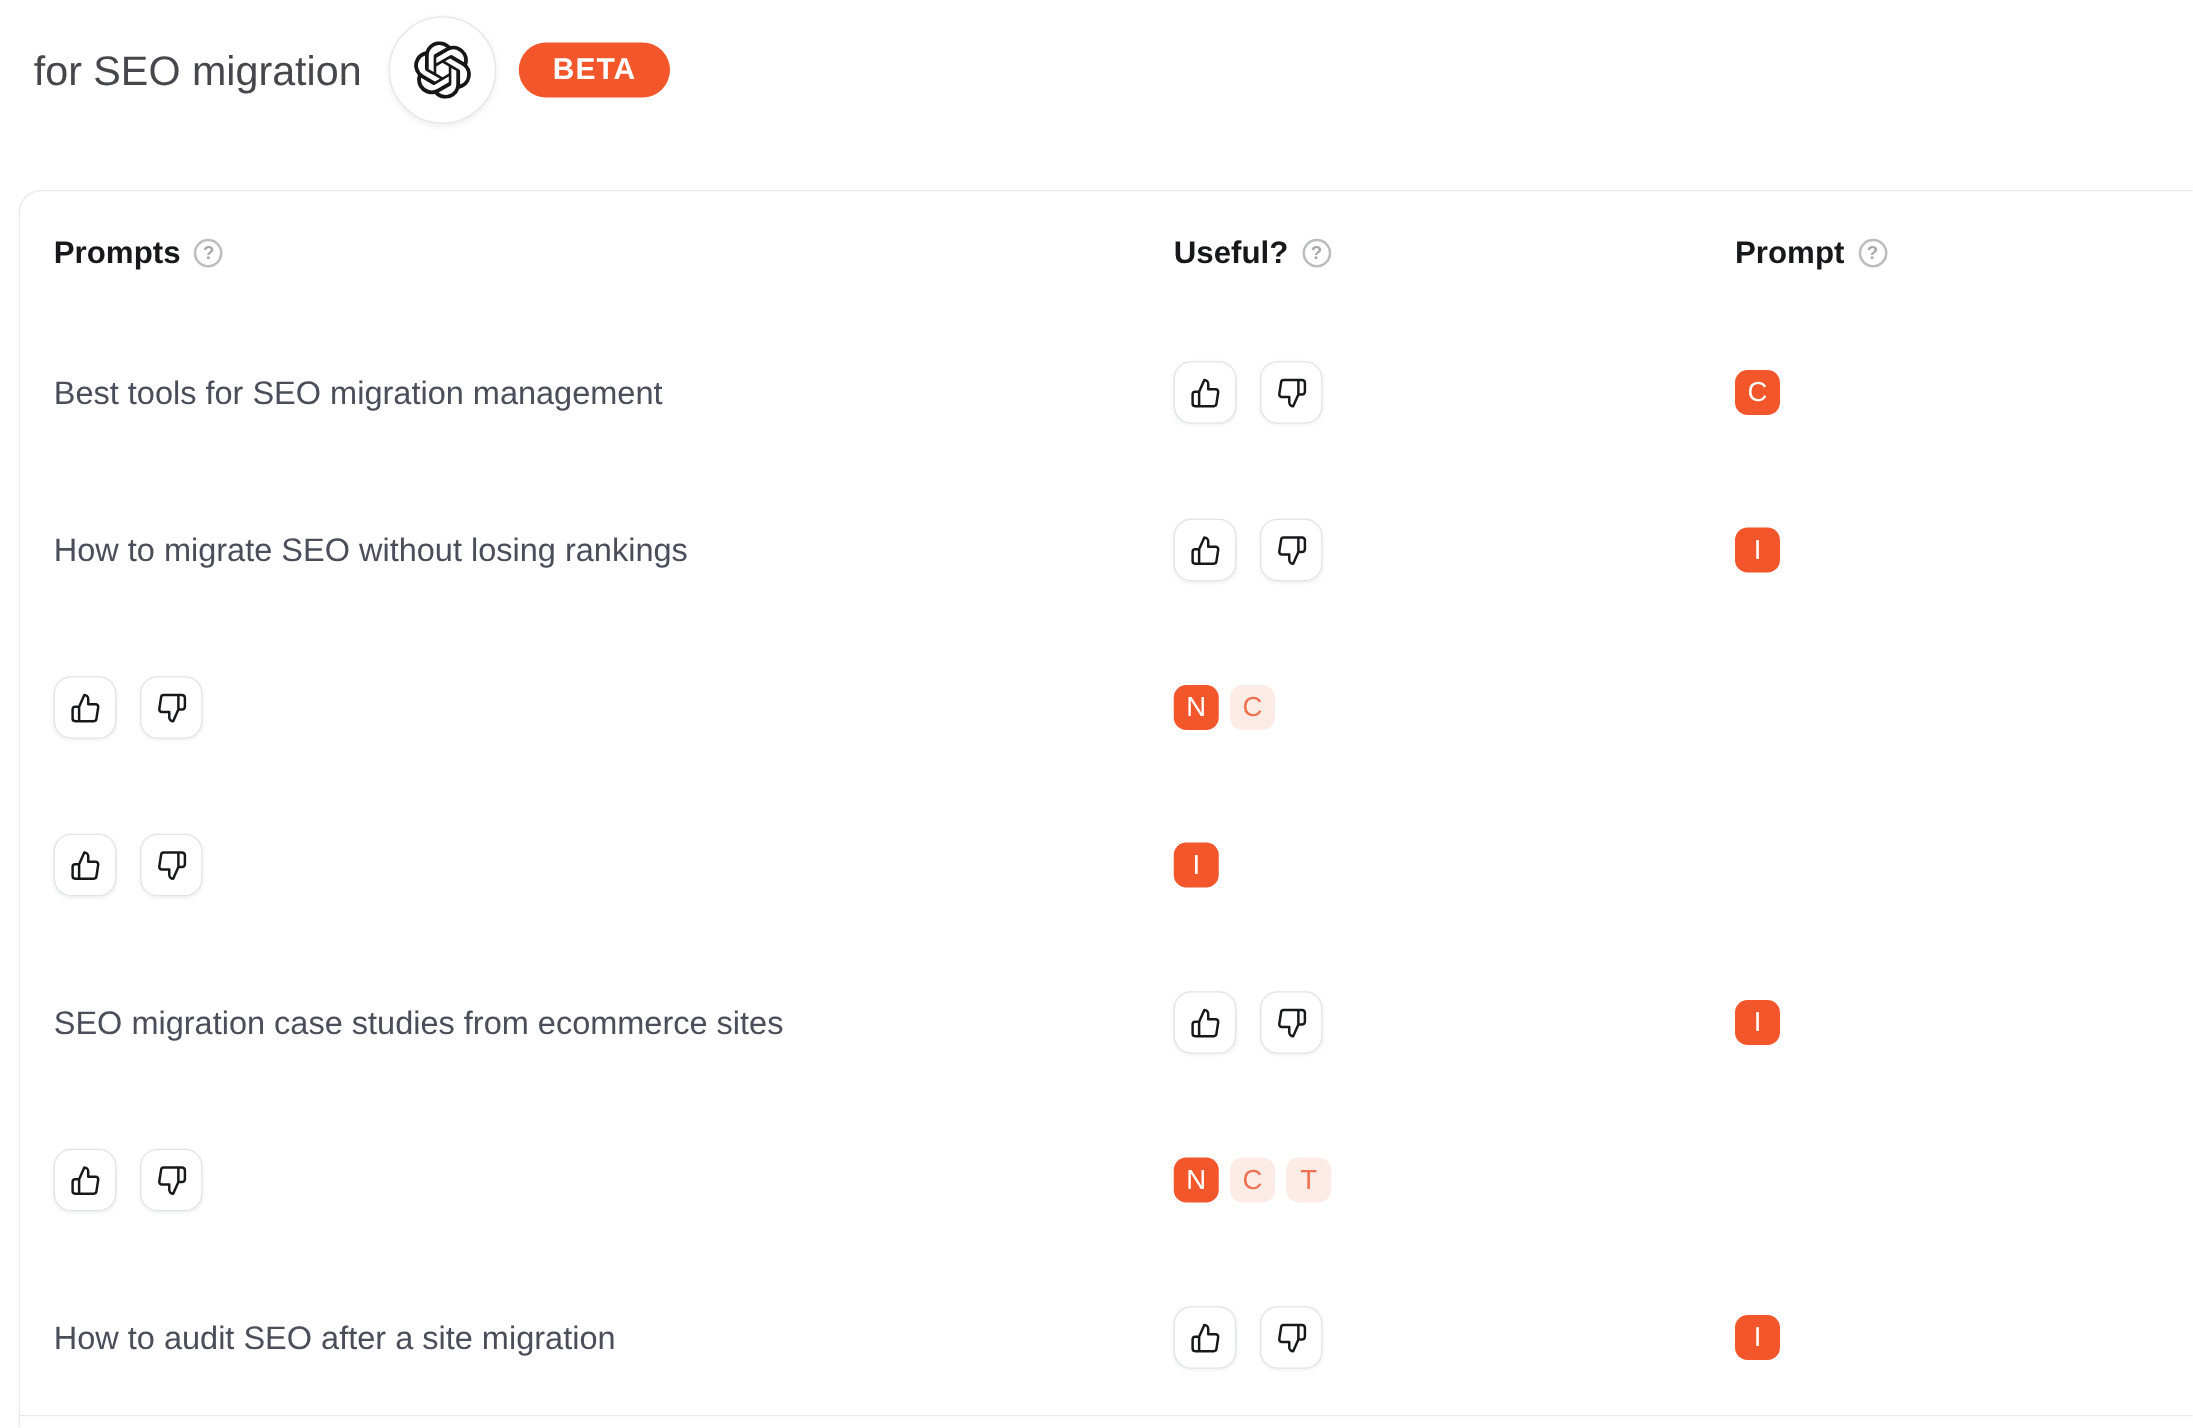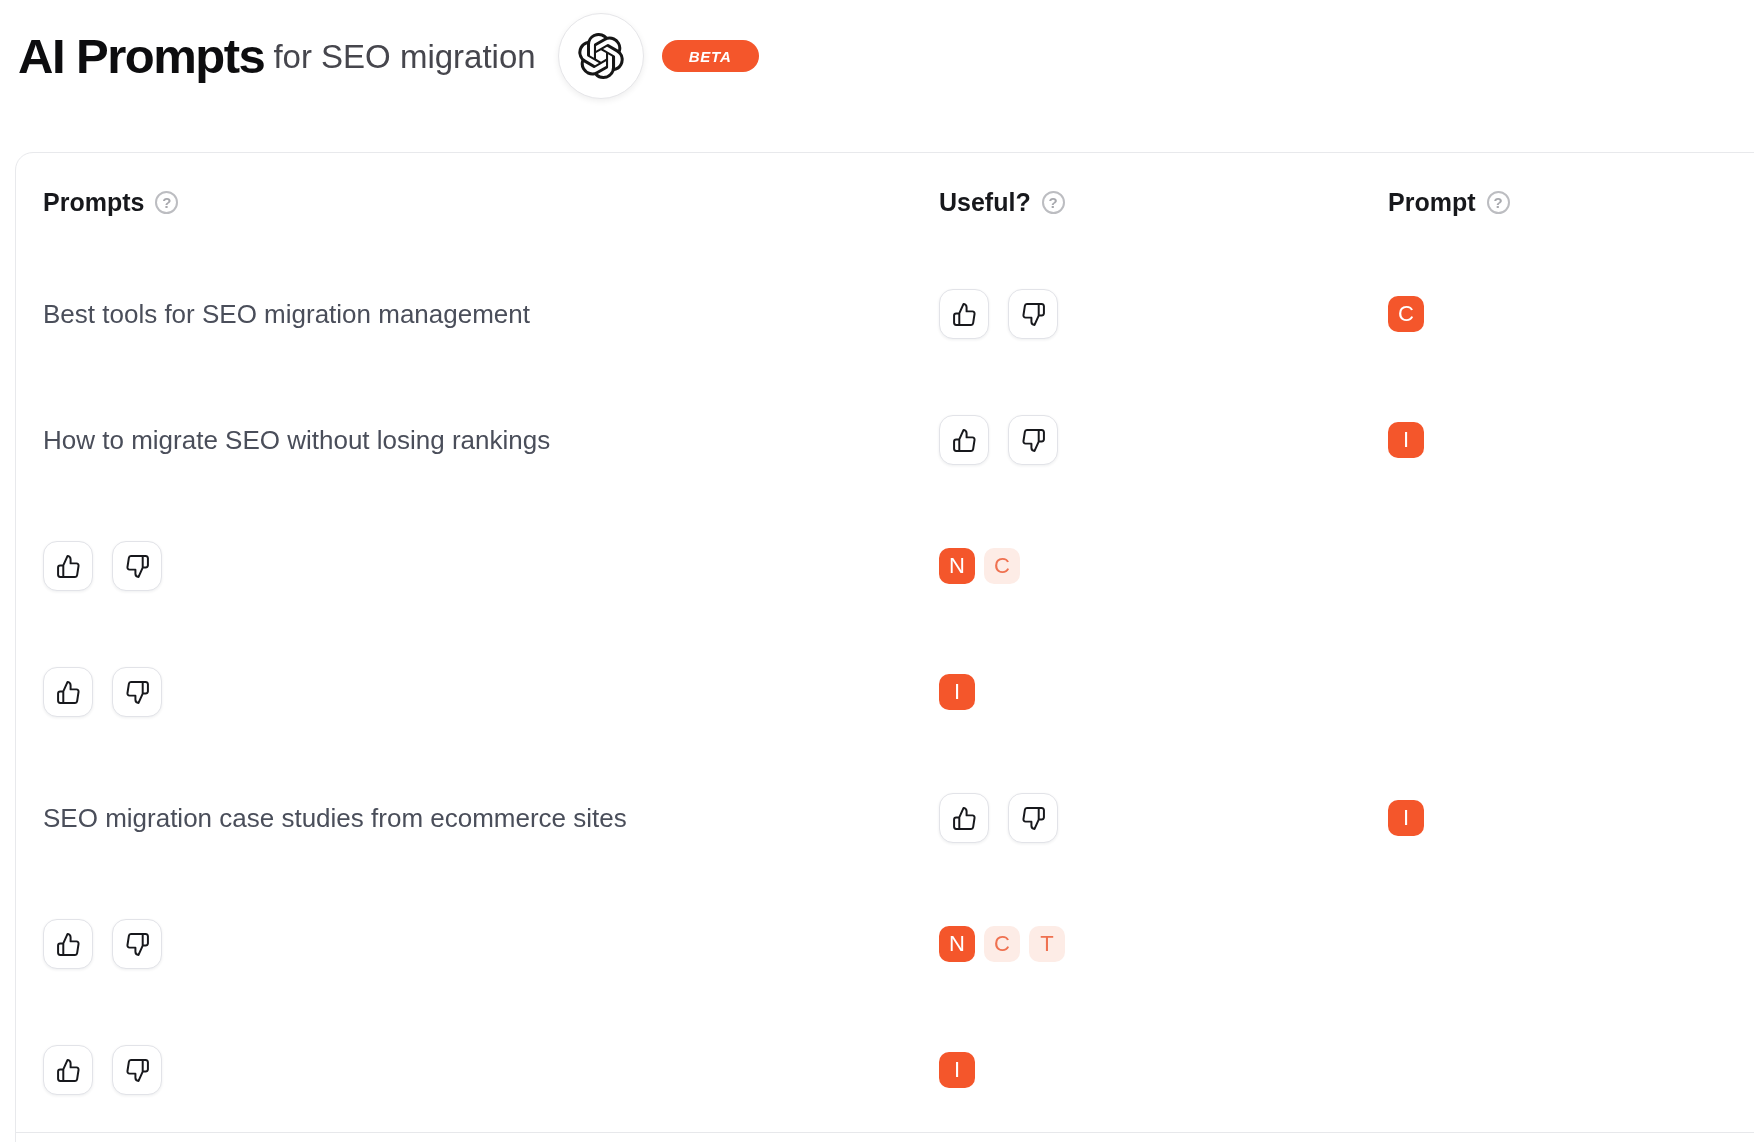--- a/index.html
+++ b/index.html
@@ -29,26 +29,25 @@
     width: 86px; height: 86px; border-radius: 50%;
     background: #ffffff; border: 1px solid #e6e6e9;
     box-shadow: 0 2px 6px rgba(0,0,0,0.07);
     margin-left: 22px;
     display: flex; align-items: center; justify-content: center;
     flex: 0 0 auto;
   }
   .logo-circle svg { width: 46px; height: 46px; fill: #161616; }
   .beta-badge {
     margin-left: 18px;
-    height: 32px; padding: 0 27px;
+    height: 44px; padding: 0 27px;
     border-radius: 22px;
     display: flex; align-items: center; justify-content: center;
-    color: #ffffff; font-size: 15px; font-weight: 700; letter-spacing: 0.8px;
+    color: #ffffff; font-size: 24px; font-weight: 700; letter-spacing: 0.8px;
     line-height: 1;
-    font-style: italic;
   }
 
   
   .card {
     position: absolute; left: 15px; top: 152px; right: -24px; bottom: -24px;
     background: #ffffff;
     border: 1px solid #e8e9ec;
     border-radius: 18px 18px 0 0;
   }
   .grid {
@@ -92,21 +91,20 @@
     position: absolute; left: 0; right: 0; top: 979px; height: 1px;
     background: #e7e8eb;
   }
 </style>
 </head>
 <body>
 
 <div class="page">
 
   <header class="page-header">
-    <h1 class="page-title">AI Prompts</h1>
     <span class="page-subtitle">for SEO migration</span>
     <span class="logo-circle">
       <svg viewBox="0 0 24 24" aria-hidden="true">
           <path d="M22.2819 9.8211a5.9847 5.9847 0 0 0-.5157-4.9108 6.0462 6.0462 0 0 0-6.5098-2.9A6.0651 6.0651 0 0 0 4.9807 4.1818a5.9847 5.9847 0 0 0-3.9977 2.9 6.0462 6.0462 0 0 0 .7427 7.0966 5.98 5.98 0 0 0 .511 4.9107 6.051 6.051 0 0 0 6.5146 2.9001A5.9847 5.9847 0 0 0 13.2599 24a6.0557 6.0557 0 0 0 5.7718-4.2058 5.9894 5.9894 0 0 0 3.9977-2.9001 6.0557 6.0557 0 0 0-.7475-7.0729zm-9.022 12.6081a4.4755 4.4755 0 0 1-2.8764-1.0408l.1419-.0804 4.7783-2.7582a.7948.7948 0 0 0 .3927-.6813v-6.7369l2.02 1.1686a.071.071 0 0 1 .038.052v5.5826a4.504 4.504 0 0 1-4.4945 4.4944zm-9.6607-4.1254a4.4708 4.4708 0 0 1-.5346-3.0137l.142.0852 4.783 2.7582a.7712.7712 0 0 0 .7806 0l5.8428-3.3685v2.3324a.0804.0804 0 0 1-.0332.0615L9.74 19.9502a4.4992 4.4992 0 0 1-6.1408-1.6464zM2.3408 7.8956a4.485 4.485 0 0 1 2.3655-1.9728V11.6a.7664.7664 0 0 0 .3879.6765l5.8144 3.3543-2.0201 1.1685a.0757.0757 0 0 1-.071 0l-4.8303-2.7865A4.504 4.504 0 0 1 2.3408 7.8956zm16.5963 3.8558L13.1038 8.364 15.1192 7.2a.0757.0757 0 0 1 .071 0l4.8303 2.7913a4.4944 4.4944 0 0 1-.6765 8.1042v-5.6772a.79.79 0 0 0-.407-.667zm2.0107-3.0231l-.142-.0852-4.7735-2.7818a.7759.7759 0 0 0-.7854 0L9.409 9.2297V6.8974a.0662.0662 0 0 1 .0284-.0615l4.8303-2.7866a4.4992 4.4992 0 0 1 6.6802 4.66zM8.3065 12.863l-2.02-1.1638a.0804.0804 0 0 1-.038-.0567V6.0742a4.4992 4.4992 0 0 1 7.3757-3.4537l-.142.0805L8.704 5.459a.7948.7948 0 0 0-.3927.6813zm1.0976-2.3654l2.602-1.4998 2.6069 1.4998v2.9994l-2.5974 1.4997-2.6067-1.4997Z"></path>
         </svg>
     </span>
     <span class="beta-badge" style="background: rgb(244, 86, 43);">BETA</span>
   </header>
 
   <section class="card">
@@ -239,20 +237,23 @@
       </button>
     </div>
     <div class="cell cell-intent">
             <span class="intent-badge solid" style="background: rgb(244, 86, 43); color: rgb(255, 255, 255);">N</span>
             <span class="intent-badge light" style="background: rgb(253, 236, 230); color: rgb(239, 113, 80);">C</span>
             <span class="intent-badge light" style="background: rgb(253, 236, 230); color: rgb(239, 113, 80);">T</span>
           </div>
   </div>
 
   <div class="row grid">
+    <div class="cell cell-prompt">
+      <span class="prompt-text">How to audit SEO after a site migration</span>
+    </div>
     <div class="cell cell-useful">
       <button class="vote-btn" type="button">
         <svg viewBox="0 0 24 24">
                 <path d="M14 9V5a3 3 0 0 0-3-3l-4 9v11h11.28a2 2 0 0 0 2-1.7l1.38-9a2 2 0 0 0-2-2.3zM7 22H4a2 2 0 0 1-2-2v-7a2 2 0 0 1 2-2h3"></path>
               </svg>
       </button>
       <button class="vote-btn" type="button">
         <svg viewBox="0 0 24 24">
                 <path d="M10 15v4a3 3 0 0 0 3 3l4-9V2H5.72a2 2 0 0 0-2 1.7l-1.38 9a2 2 0 0 0 2 2.3zm7-13h2.67A2.31 2.31 0 0 1 22 4v7a2.31 2.31 0 0 1-2.33 2H17"></path>
               </svg>

